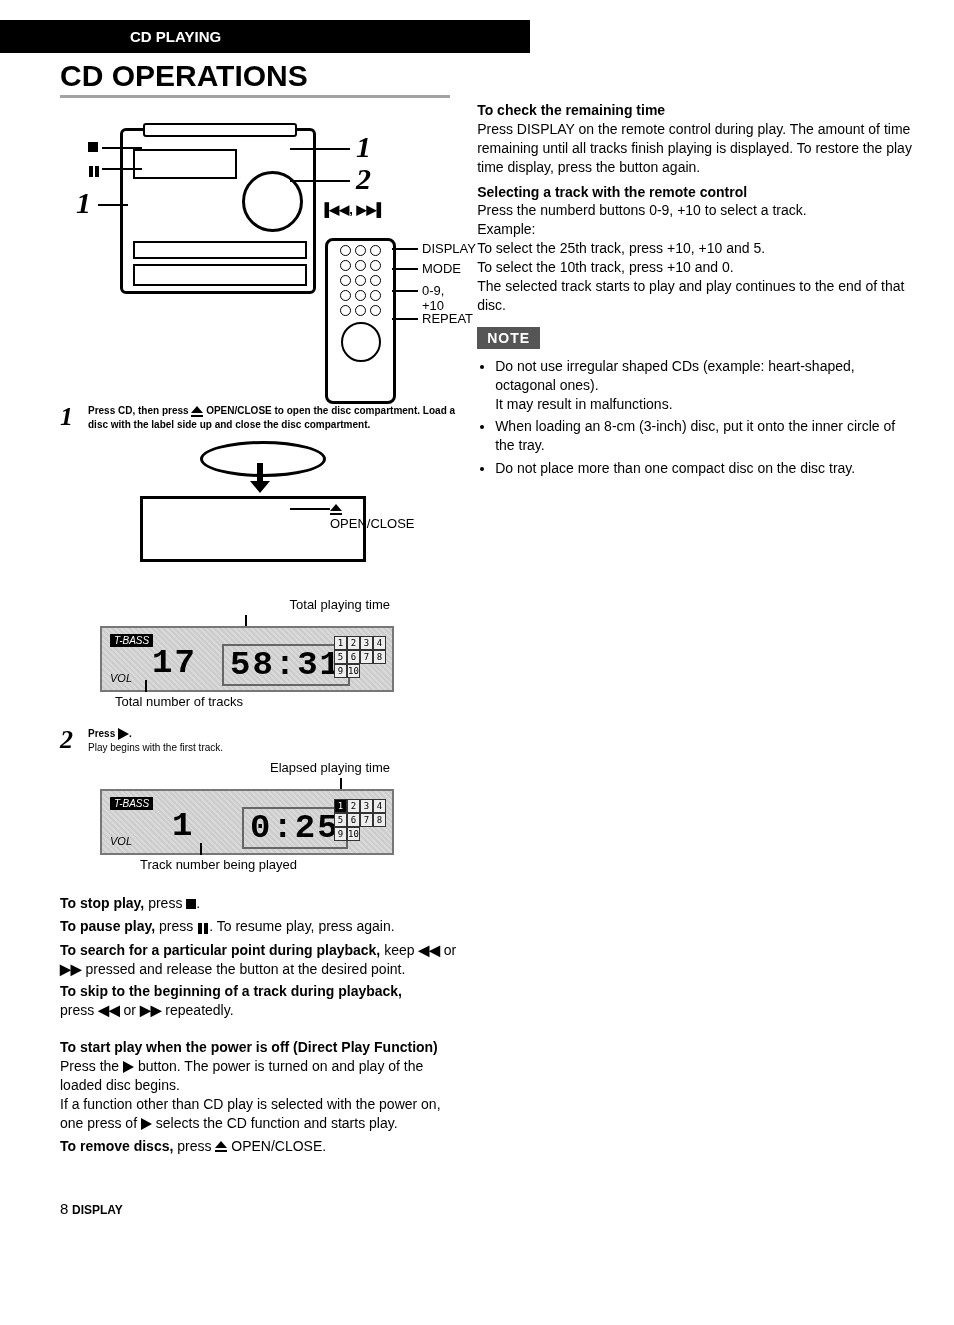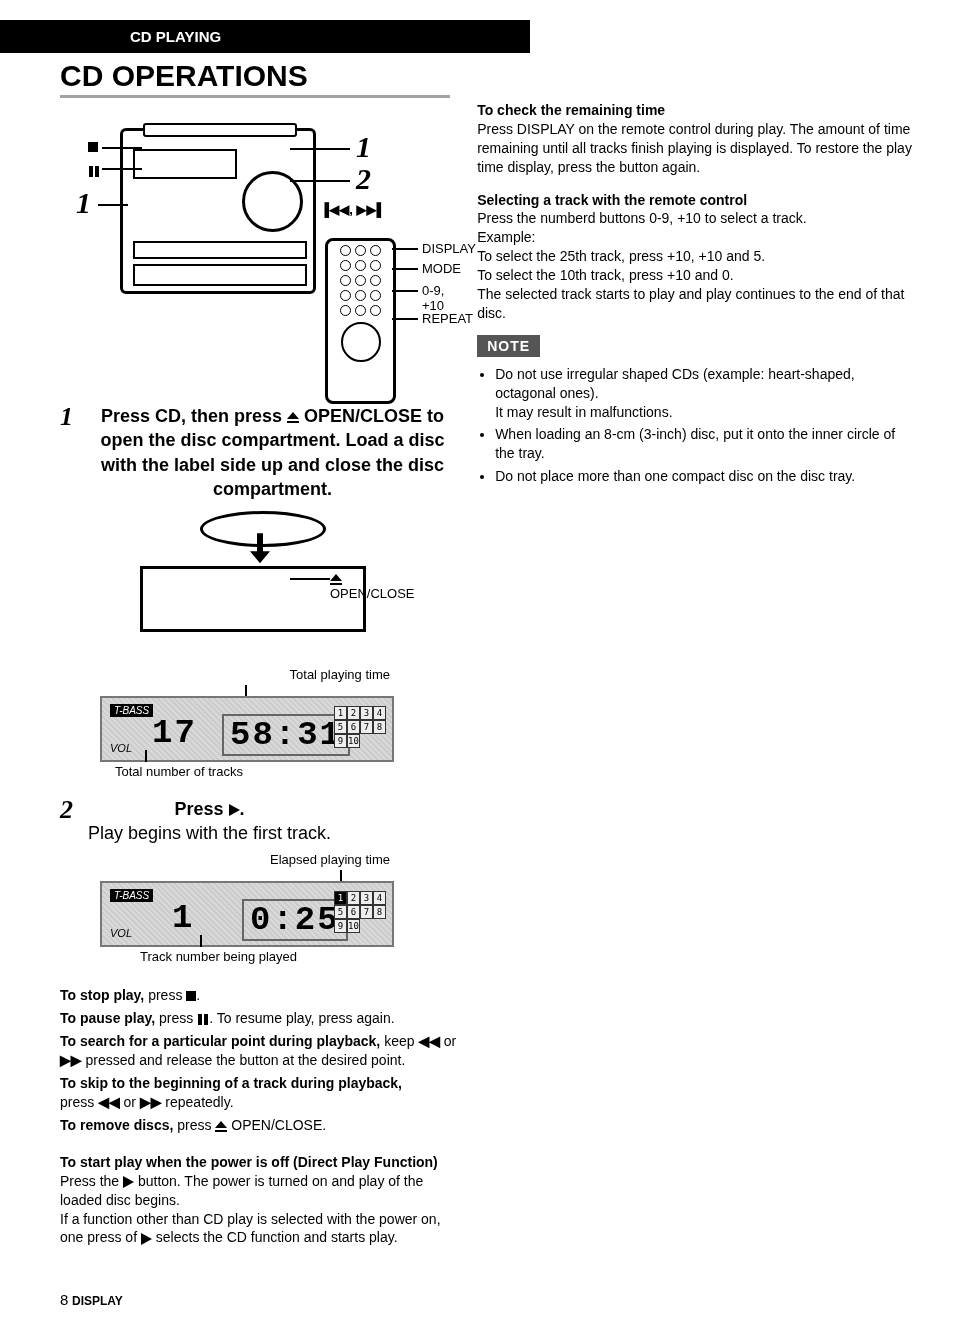--- a/index.html
+++ b/index.html
@@ -93,21 +93,21 @@
     display:flex;
     margin-top:6px;
   }
   .step-num {
     font-family: "Times New Roman", serif;
     font-style: italic; font-weight:bold; font-size:26px;
     width:28px;
     flex-shrink:0;
     line-height:1;
   }
-  .step-body { font-size:18px; line-height:1.35;text-align:center;}
+  .step-body { font-size:10px; line-height:1.35;}
   .step-body b { font-weight:bold;}
 
   
   .load-diagram { position:relative; height:150px; margin:10px 0 4px 40px; width:300px;}
   .disc { position:absolute; left:100px; top:0; width:120px; height:30px; border:3px solid #000; border-radius:50%;}
   .arrow-down { position:absolute; left:150px; top:22px; width:20px; height:30px; background:#000; clip-path: polygon(35% 0,65% 0,65% 60%,100% 60%,50% 100%,0 60%,35% 60%);}
   .tray { position:absolute; left:40px; top:55px; width:220px; height:60px; border:3px solid #000;}
   .open-close-label { position:absolute; left:230px; top:60px; font-size:13px;}
   .oc-line{position:absolute;left:190px;top:67px;width:40px;height:2px;background:#000;}
 
@@ -316,39 +316,39 @@
       </div>
       <div class="para">
         <b>To pause play,</b><span> press </span><span class="sym-pause"></span><span>. To resume play, press again.</span>
       </div>
       <div class="para">
         <b>To search for a particular point during playback,</b><span> keep </span><b>◀◀</b><span> or </span><b>▶▶</b><span> pressed and release the button at the desired point.</span>
       </div>
       <div class="para">
         <b>To skip to the beginning of a track during playback,</b><br><span>press </span><b>◀◀</b><span> or </span><b>▶▶</b><span> repeatedly.</span>
       </div>
-      <div class="para">
-        <b>To remove discs,</b><span> press </span><span class="sym-eject"></span><span> OPEN/CLOSE.</span>
-      </div>
-
       <div class="para" style="margin-top:18px;">
         <b>To start play when the power is off (Direct Play Function)</b><br>
         <span>Press the </span><span class="sym-play"></span><span> button. The power is turned on and play of the loaded disc begins.</span><br>
         <span>If a function other than CD play is selected with the power on, one press of </span><span class="sym-play"></span><span> selects the CD function and starts play.</span>
       </div>
 
+      <div class="para">
+        <b>To remove discs,</b><span> press </span><span class="sym-eject"></span><span> OPEN/CLOSE.</span>
+      </div>
+
     </div>
 
     <div class="right">
       <div class="para" style="margin-top:48px;">
         <b>To check the remaining time</b><br>
         <span>Press DISPLAY on the remote control during play. The amount of time remaining until all tracks finish playing is displayed. To restore the play time display, press the button again.</span>
       </div>
 
-      <div class="para" style="margin-top:14px;">
+      <div class="para" style="margin-top:6px;">
         <b>Selecting a track with the remote control</b><br>
         <span>Press the numberd buttons 0-9, +10 to select a track.</span><br>
         <span>Example:</span><br>
         <span>To select the 25th track, press +10, +10 and 5.</span><br>
         <span>To select the 10th track, press +10 and 0.</span><br>
         <span>The selected track starts to play and play continues to the end of that disc.</span>
       </div>
 
       <div class="note-badge">NOTE</div>
       <ul class="note-list">

